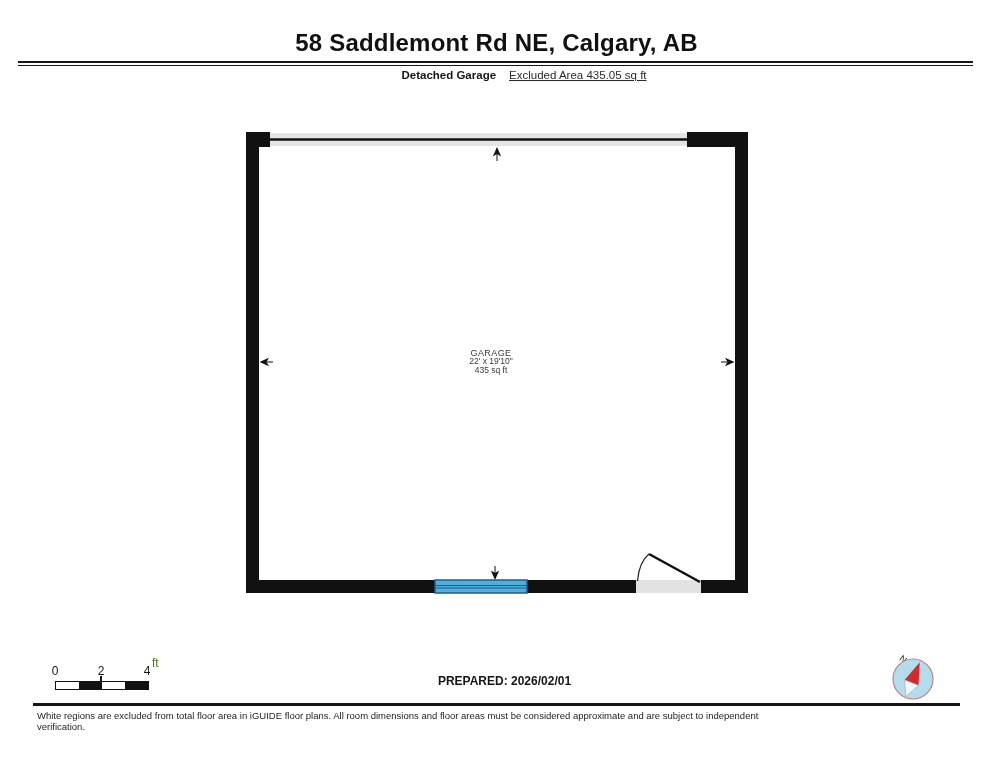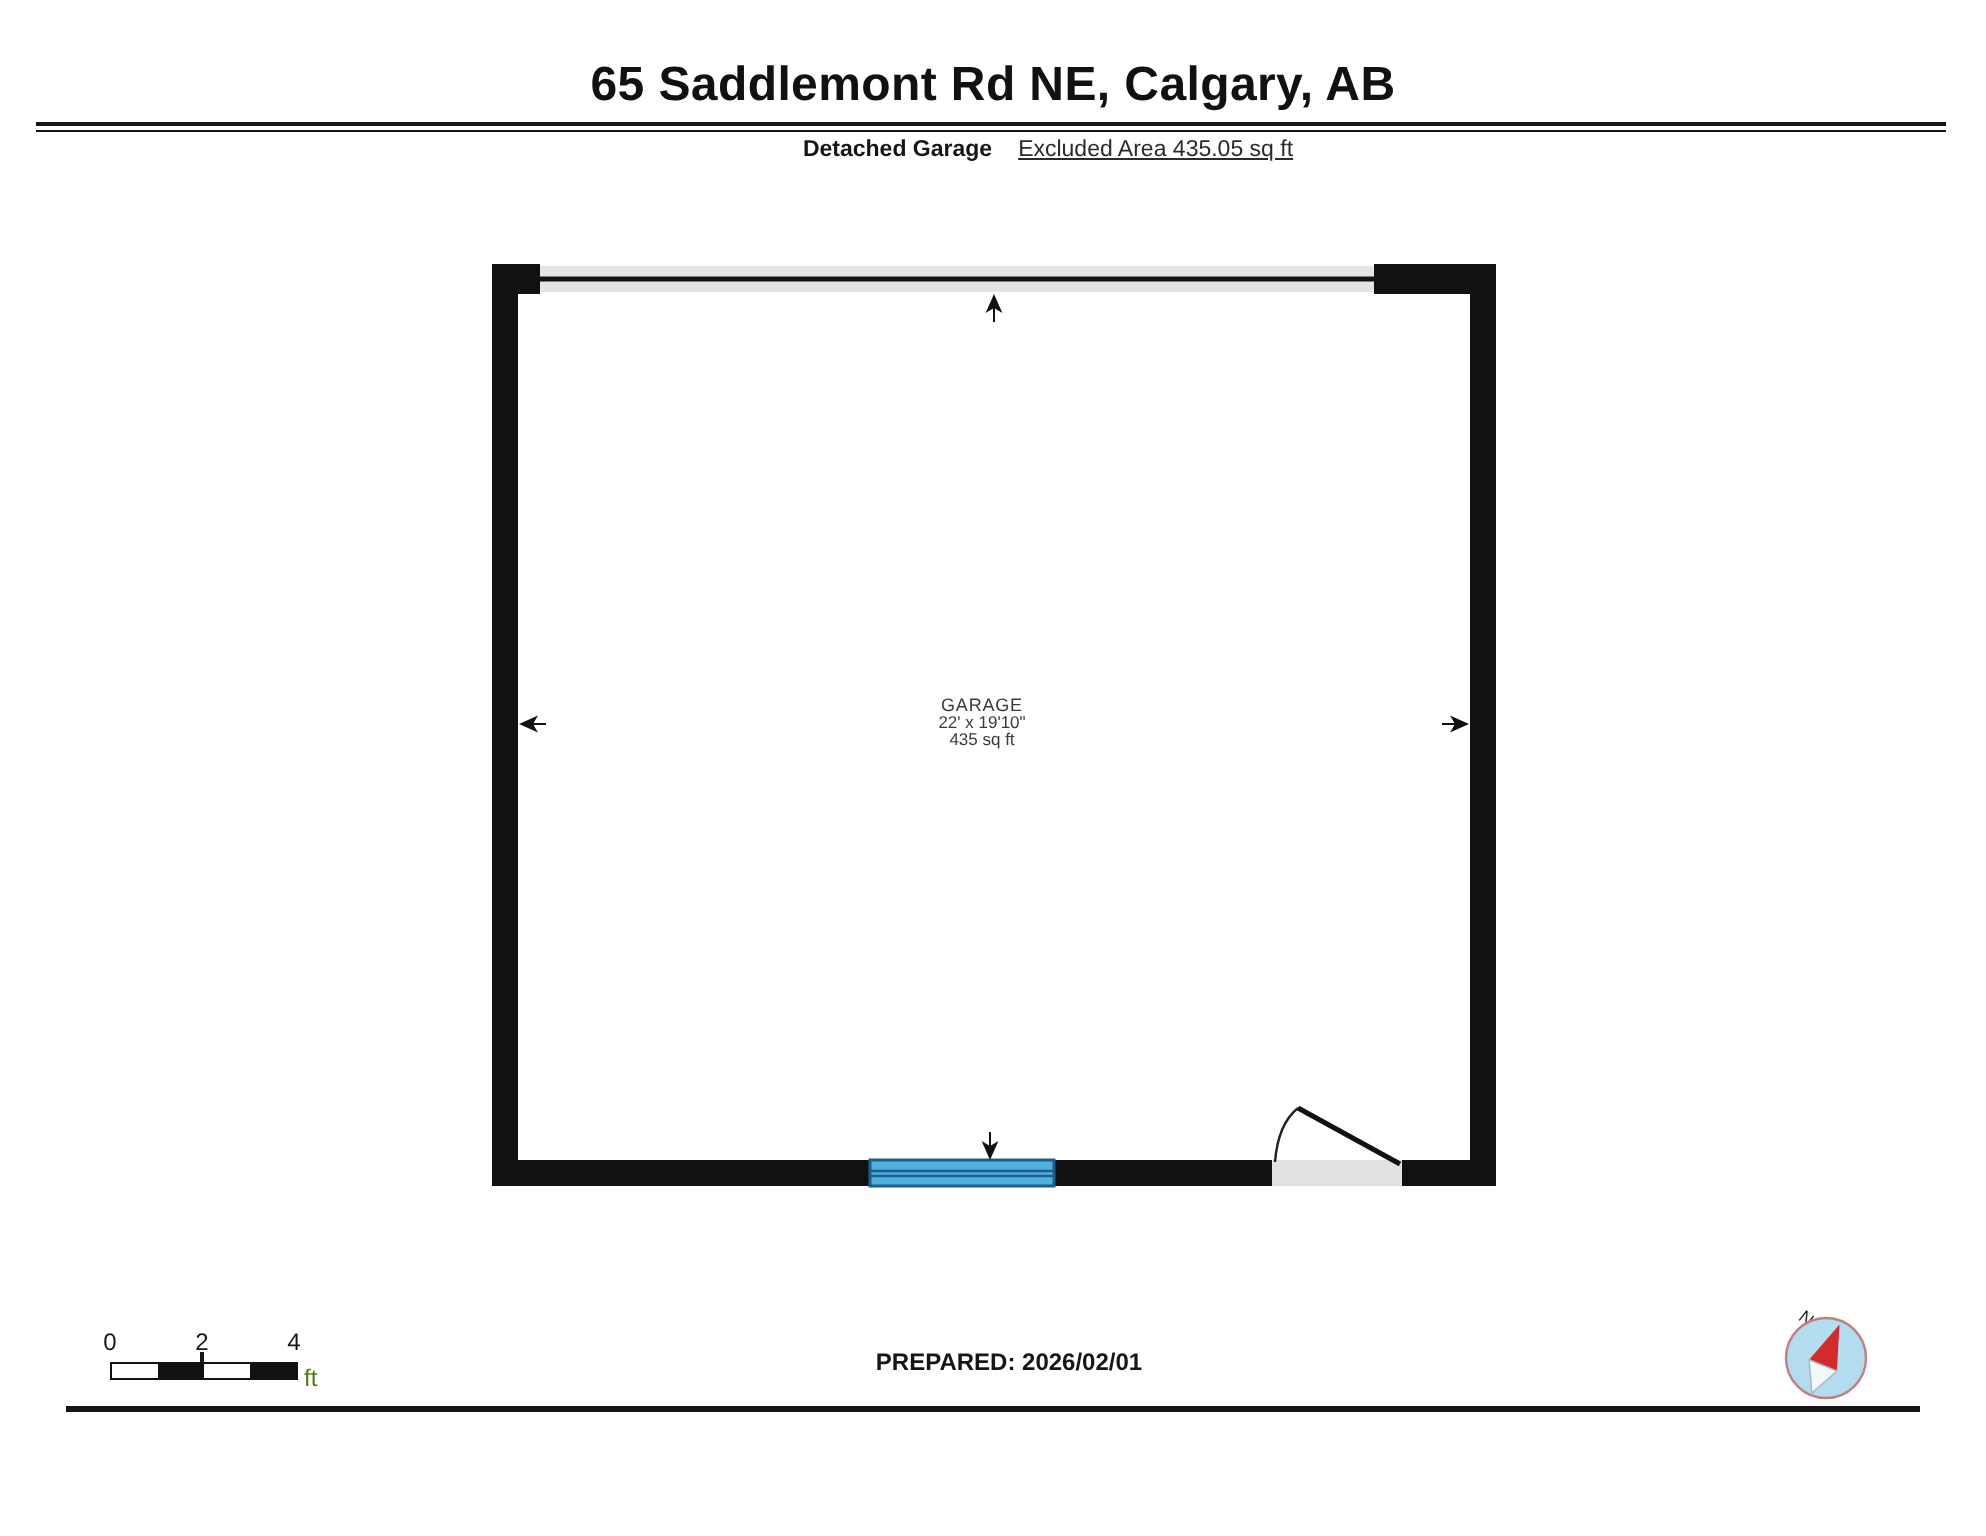--- a/index.html
+++ b/index.html
@@ -29,37 +29,37 @@
   .scalebar{position:absolute;left:0;top:0;}
   .sb-num{position:absolute;top:664px;transform:translateX(-50%);font-size:12px;color:#161616;}
   .sb-tick{position:absolute;left:100px;top:676px;width:1.5px;height:5px;background:#161616;}
   .sb-bar{
     position:absolute;left:55px;top:681px;width:92px;height:7px;
     border:1px solid #111;display:flex;box-sizing:content-box;
   }
   .sb-seg{flex:1 1 0;}
   .sb-seg.w{background:#ffffff;}
   .sb-seg.b{background:#111111;}
-  .sb-unit{position:absolute;left:152px;top:682px;font-size:12px;color:#4d7c0f;}
+  .sb-unit{position:absolute;left:152px;top:656px;font-size:12px;color:#4d7c0f;}
   .prepared{
     position:absolute;top:674px;left:0;width:100%;box-sizing:border-box;
     padding-left:16px;text-align:center;font-size:12px;font-weight:700;color:#161616;
   }
   .footer-bar{position:absolute;left:33px;top:703px;width:927px;height:3px;background:#161616;}
   .disclaimer{
     position:absolute;left:37px;top:710px;width:760px;
     font-size:9.5px;color:#1d1d1d;
   }
 </style>
 </head>
 <body>
 
 <div class="page">
 
-  <div class="title">65 Saddlemont Rd NE, Calgary, AB</div>
+  <div class="title">58 Saddlemont Rd NE, Calgary, AB</div>
   <div class="rule thick"></div>
   <div class="rule thin"></div>
   <div class="subtitle">
     <span class="floor">Detached Garage</span>
     <span class="area">Excluded Area 435.05 sq ft</span>
   </div>
 
   <svg class="plan-svg" viewBox="0 0 993 768" xmlns="http://www.w3.org/2000/svg">
 
     <g>
@@ -126,14 +126,15 @@
       <div class="sb-seg b"></div>
       <div class="sb-seg w"></div>
       <div class="sb-seg b"></div>
     </div>
     <span class="sb-unit">ft</span>
   </div>
 
   <div class="prepared">PREPARED: 2026/02/01</div>
 
   <div class="footer-bar"></div>
+  <div class="disclaimer">White regions are excluded from total floor area in iGUIDE floor plans. All room dimensions and floor areas must be considered approximate and are subject to independent verification.</div>
 
 </div>
 
 </body></html>

